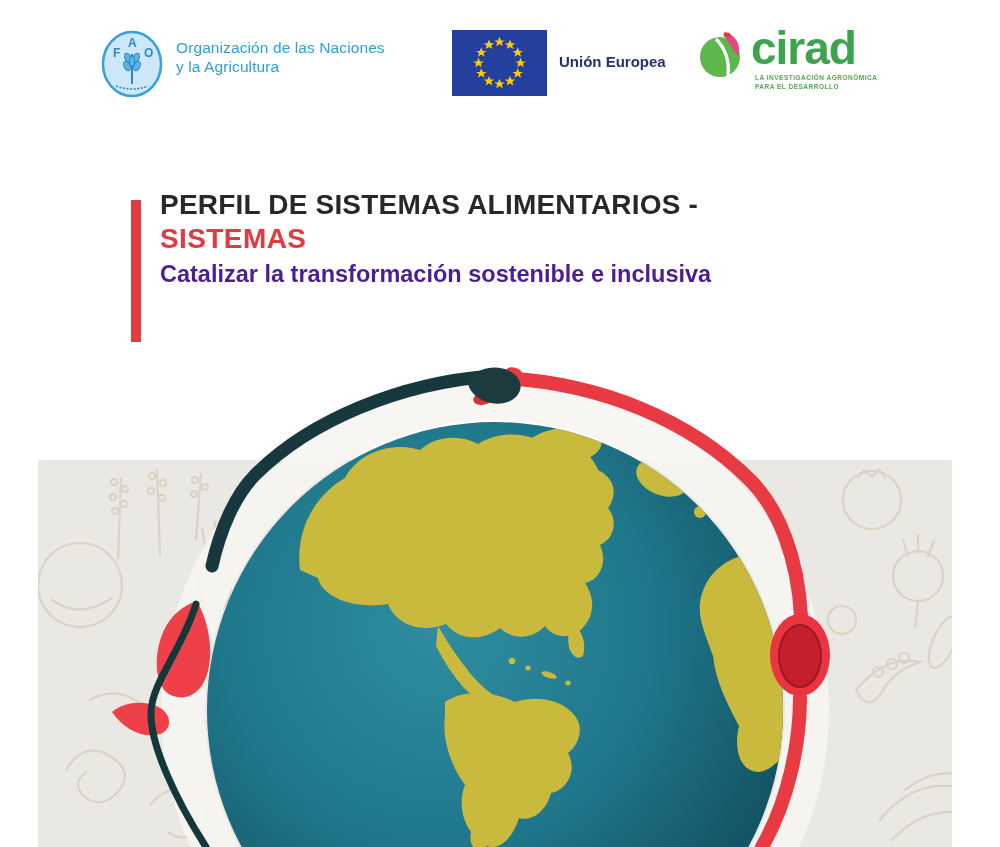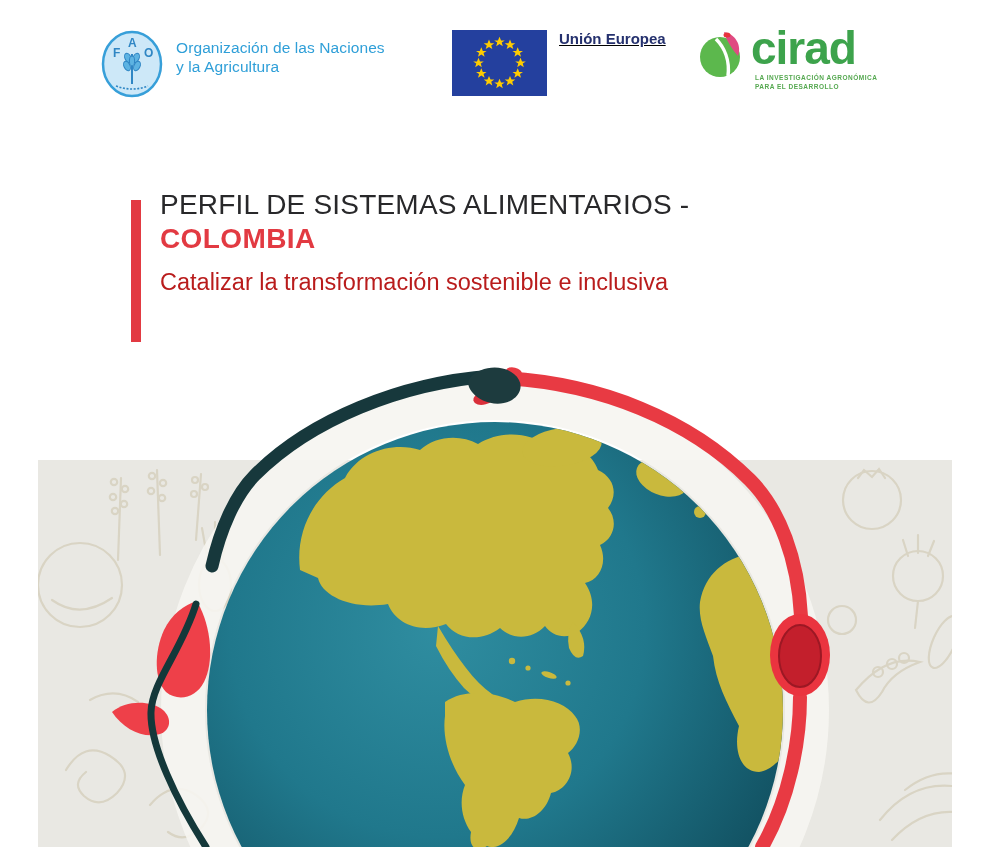--- a/index.html
+++ b/index.html
@@ -5,36 +5,36 @@
   html,body{margin:0;padding:0;}
   .page{
     position:relative;width:1000px;height:847px;overflow:hidden;
     background:#ffffff;font-family:"Liberation Sans",sans-serif;
   }
   
   .hdr-fao{position:absolute;left:100px;top:30px;display:flex;align-items:flex-start;}
   .fao-emblem{width:64px;height:69px;}
   .fao-text{margin-left:12px;margin-top:8px;font-size:15.5px;font-weight:normal;
     color:#2f9fd8;line-height:19px;letter-spacing:0.1px;}
-  .hdr-eu{position:absolute;left:452px;top:30px;display:flex;align-items:flex-start;text-decoration:underline;}
+  .hdr-eu{position:absolute;left:452px;top:30px;display:flex;align-items:center;}
   .eu-flag{width:95px;height:66px;display:block;}
   .eu-label{margin-left:12px;margin-bottom:3px;font-size:15px;font-weight:bold;color:#25316e;}
   .hdr-cirad{position:absolute;left:697px;top:30px;}
   .cirad-row{display:flex;align-items:center;}
   .cirad-disc{width:48px;height:50px;}
   .cirad-word{margin-left:6px;margin-top:-12px;font-size:46px;font-weight:bold;
     color:#3da34c;letter-spacing:-1px;line-height:1.3;}
   .cirad-tag{margin-left:58px;margin-top:-7px;font-size:6.5px;line-height:9px;
     color:#55a850;letter-spacing:0.5px;font-weight:bold;}
   
   .title-bar{position:absolute;left:131px;top:200px;width:10px;height:142px;background:#e23a42;}
   .title-wrap{position:absolute;left:160px;top:188px;width:680px;}
-  .title-l1{font-size:28px;font-weight:normal;color:#28282a;letter-spacing:0.2px;line-height:34px;}
+  .title-l1{font-size:28px;font-weight:bold;color:#28282a;letter-spacing:0.2px;line-height:34px;}
   .title-l2{font-size:28px;font-weight:bold;color:#e23a42;letter-spacing:0.4px;line-height:34px;}
-  .subtitle{margin-top:12px;font-size:23.5px;color:#b91c1c;line-height:29px;font-weight:400;}
+  .subtitle{margin-top:4px;font-size:23.5px;color:#4c1d95;line-height:29px;font-weight:700;}
   
   .panel{position:absolute;left:38px;top:460px;width:914px;height:387px;background:#e9e8e3;}
   .art{position:absolute;left:0;top:0;width:1000px;height:847px;}
 </style>
 </head>
 <body>
 
 <div class="page">
 
   <div class="hdr-fao">
@@ -95,21 +95,21 @@
     </div>
     <div class="cirad-tag">
       <div>LA INVESTIGACIÓN AGRONÓMICA</div>
       <div>PARA EL DESARROLLO</div>
     </div>
   </div>
 
   <div class="title-bar"></div>
   <div class="title-wrap">
     <div class="title-l1">PERFIL DE SISTEMAS ALIMENTARIOS -</div>
-    <div class="title-l2">COLOMBIA</div>
+    <div class="title-l2">SISTEMAS</div>
     <div class="subtitle">
       <div>Catalizar la transformación sostenible e inclusiva</div>
     </div>
   </div>
 
   <div class="panel"></div>
 
   <svg class="art" viewBox="0 0 1000 847">
     <defs>
       <radialGradient id="ocean" cx="40%" cy="36%" r="80%">

